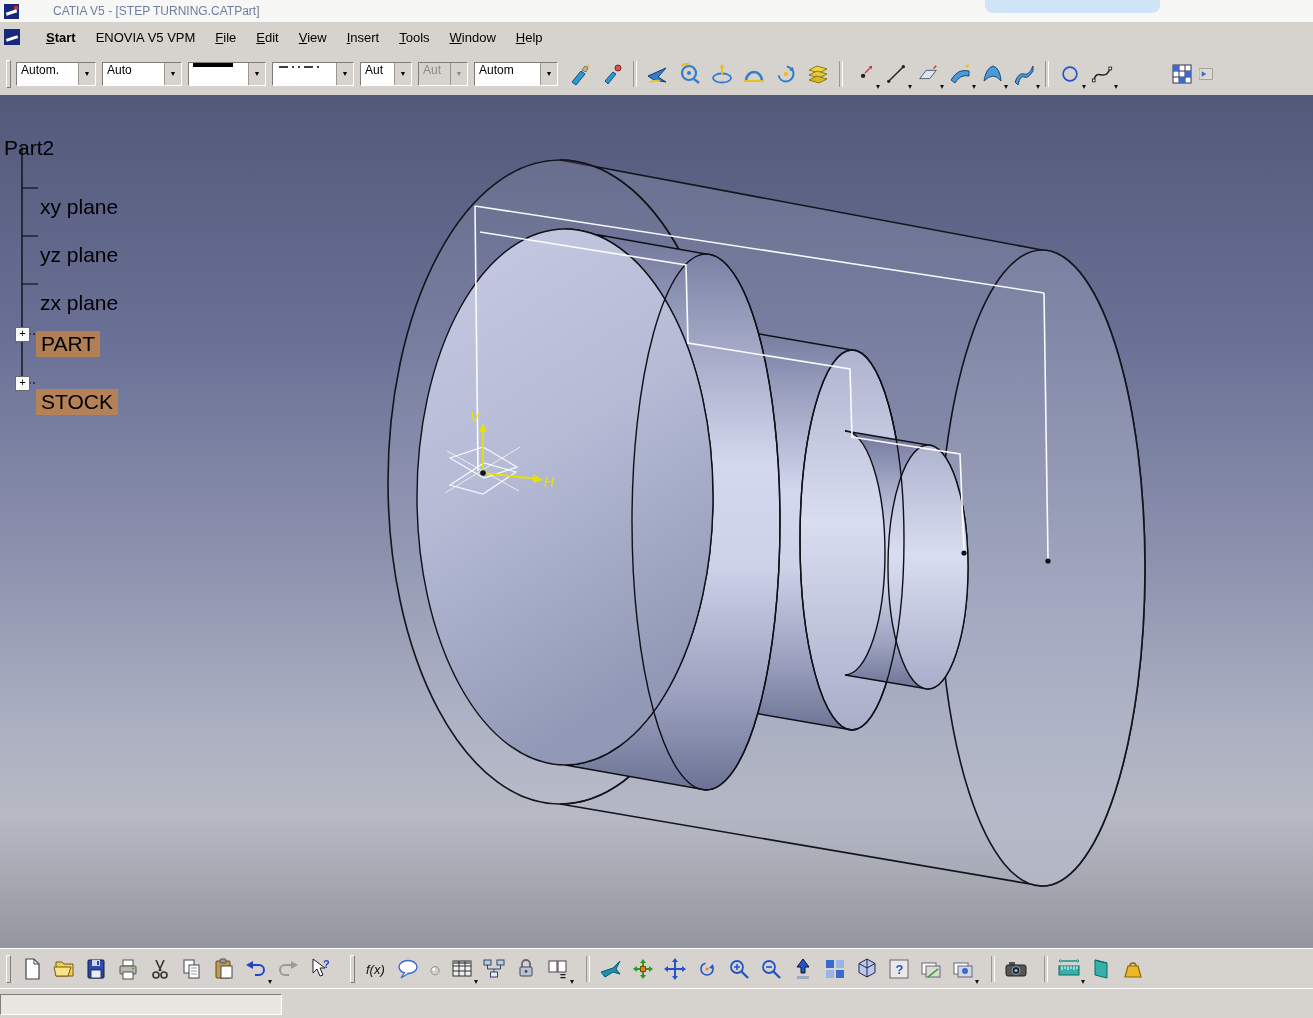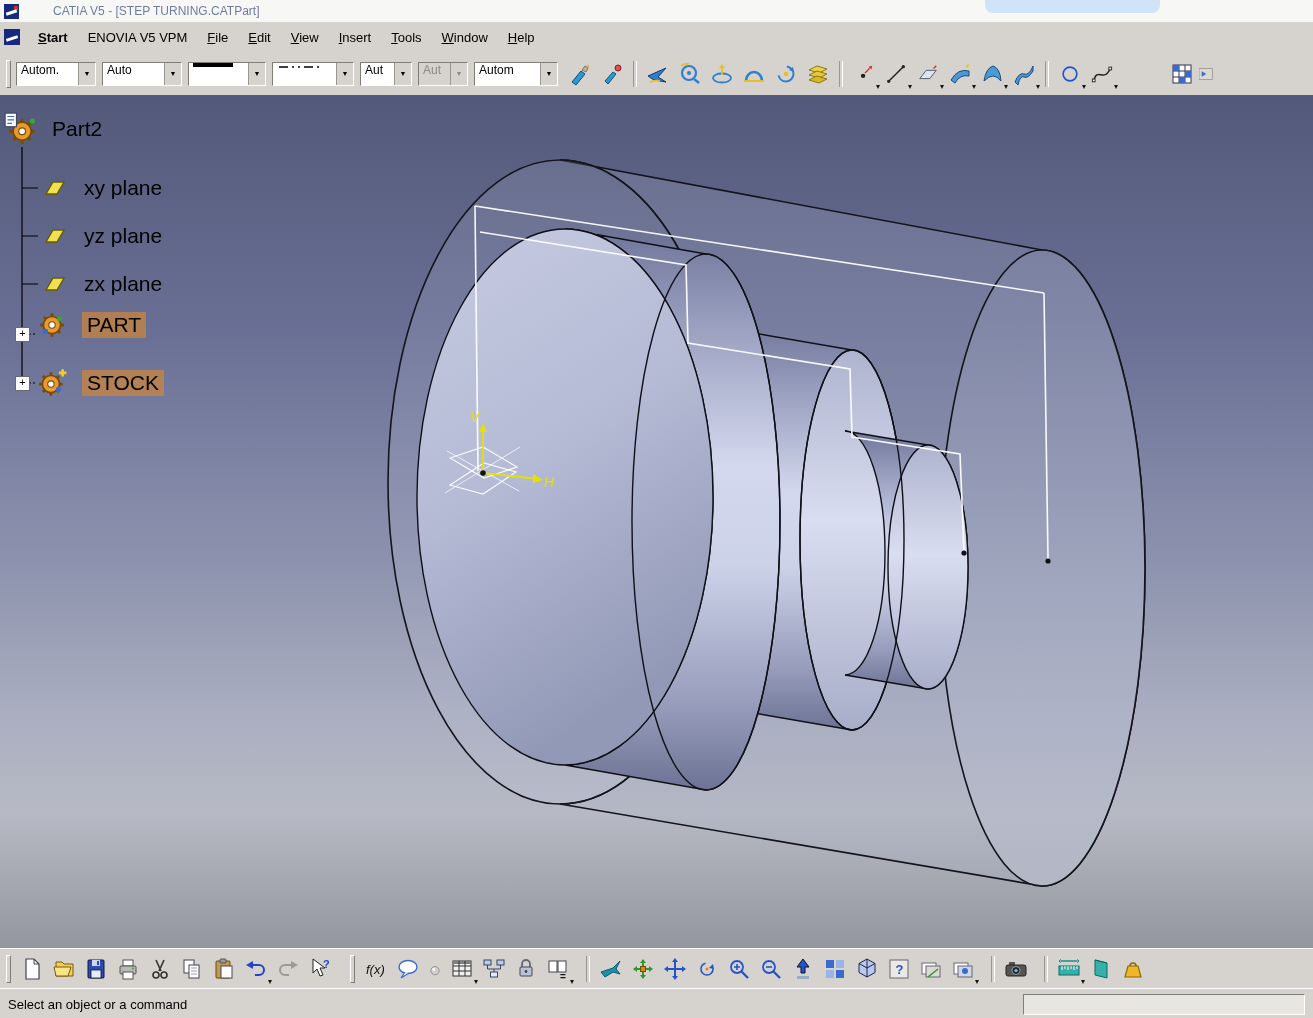--- a/index.html
+++ b/index.html
@@ -8,21 +8,21 @@
 
   
   #titlebar{position:absolute;left:0;top:0;width:100%;height:22px;background:#f7f7f5;border-bottom:1px solid #d8d8d4;display:flex;align-items:center;}
   #titlebar .app-icon{width:15px;height:15px;margin:0 6px 0 4px;background:#16297c;position:relative;flex:0 0 auto;}
   #titlebar .app-icon::after{content:"";position:absolute;left:2px;top:7px;width:11px;height:3px;background:#fff;transform:rotate(-18deg);}
   #titlebar .app-icon::before{content:"";position:absolute;right:1px;top:2px;width:4px;height:4px;background:#d03020;}
   #title-text{font-size:12px;color:#6e7da0;margin-left:28px;}
   #title-pill{position:absolute;left:985px;top:0;width:175px;height:13px;background:#cfe4f7;border-radius:0 0 8px 8px;}
 
   
-  #menubar{position:absolute;left:0;top:22px;width:100%;height:30px;background:#d6d3ce;border-bottom:1px solid #b8b5ae;display:flex;align-items:center;}
+  #menubar{position:absolute;left:0;top:22px;width:100%;height:30px;background:#d6d3ce;border-bottom:1px solid #b8b5ae;display:flex;align-items:center;gap:8px;}
   #menubar .app-icon2{width:16px;height:16px;margin:0 8px 0 4px;background:#16297c;position:relative;}
   #menubar .app-icon2::after{content:"";position:absolute;left:2px;top:8px;width:12px;height:3px;background:#fff;transform:rotate(-18deg);}
   .menu-item{font-size:13px;color:#000;padding:4px 10px;cursor:default;}
   .menu-item.bold{font-weight:bold;}
 
   
   #toolbar-top{position:absolute;left:0;top:52px;width:100%;height:43px;background:#d6d3ce;border-bottom:1px solid #9a978f;display:flex;align-items:center;}
   #toolbar-bottom{position:absolute;left:0;top:948px;width:100%;height:40px;background:#d6d3ce;border-top:1px solid #fff;display:flex;align-items:center;}
   .grip{width:3px;height:26px;margin:0 5px 0 6px;background:#d6d3ce;border-left:1px solid #fff;border-top:1px solid #fff;border-right:1px solid #807d76;border-bottom:1px solid #807d76;flex:0 0 auto;}
   .sep{width:2px;height:26px;margin:0 5px;border-left:1px solid #9a978f;border-right:1px solid #fff;flex:0 0 auto;}
@@ -39,21 +39,21 @@
   .caret{font-size:7px;color:#000;}
   .line-swatch{width:40px;height:4px;background:#000;}
 
   
   #viewport{position:absolute;left:0;top:95px;width:1313px;height:853px;background:linear-gradient(180deg,#535979 0%,#6a7095 28%,#8d93ae 55%,#a9adc0 72%,#b7bac4 84%,#94969f 100%);overflow:hidden;}
   #model-svg{position:absolute;left:0;top:0;}
 
   
   #tree{position:absolute;left:0;top:8px;width:330px;height:330px;color:#000;font-size:21px;}
   #tree .tree-cx{position:absolute;left:0;top:0;}
-  .tree-row{position:absolute;display:flex;align-items:center;gap:14px;height:36px;}
+  .tree-row{position:absolute;display:flex;align-items:flex-end;gap:25px;height:36px;flex-direction:column;}
   .tree-label{white-space:nowrap;}
   .tree-label.hl{background:rgba(205,133,60,.72);padding:1px 5px;}
   .expander{position:absolute;width:13px;height:13px;background:#fcfcfc;border:1px solid #6a6a6a;font-size:11px;line-height:11px;text-align:center;color:#000;left:15px;}
 
   
   #statusbar{position:absolute;left:0;top:988px;width:100%;height:30px;background:#d6d3ce;border-top:1px solid #fff;display:flex;align-items:center;}
   #status-msg{font-size:13px;color:#000;margin-left:8px;flex:1 1 auto;}
   #status-field{width:280px;height:19px;margin-right:8px;background:#e8e6e1;border:1px solid;border-color:#807d76 #fff #fff #807d76;}
 </style>
 </head>
@@ -666,17 +666,16 @@
       </span>
     <span class="tb">
         <svg class="ic" viewBox="0 0 24 24">
           <path d="M9 9a3 3 0 0 1 6 0" fill="none" stroke="#8a6a00" stroke-width="1.6"></path>
           <path d="M7 9h10l3 11H4z" fill="#f0b62a" stroke="#8a6a00" stroke-width="1.2"></path>
         </svg>
       </span>
   </div>
 
   <div id="statusbar">
-    <span id="status-msg">Select an object or a command</span>
     <span id="status-field"></span>
   </div>
 
 </div>
 
 </body></html>

